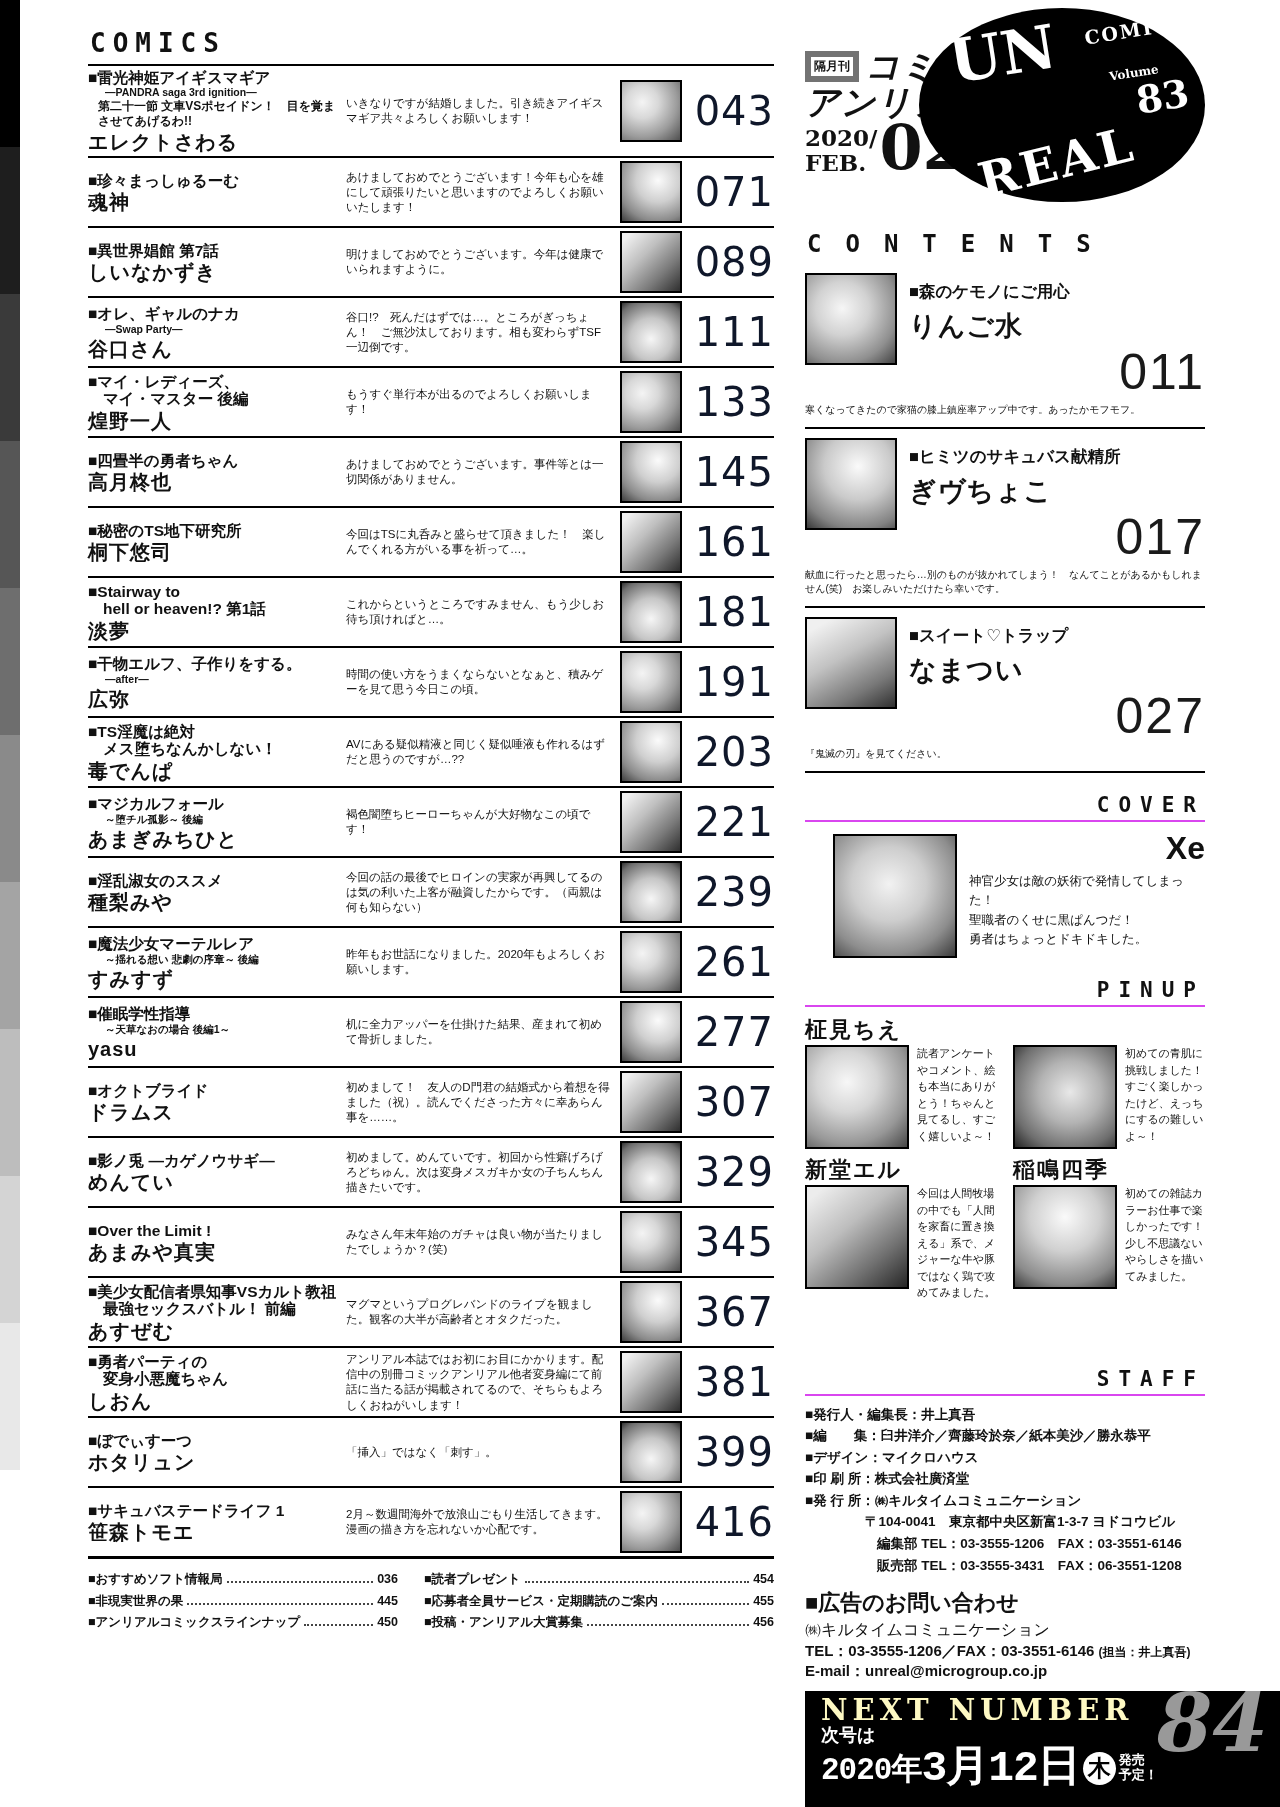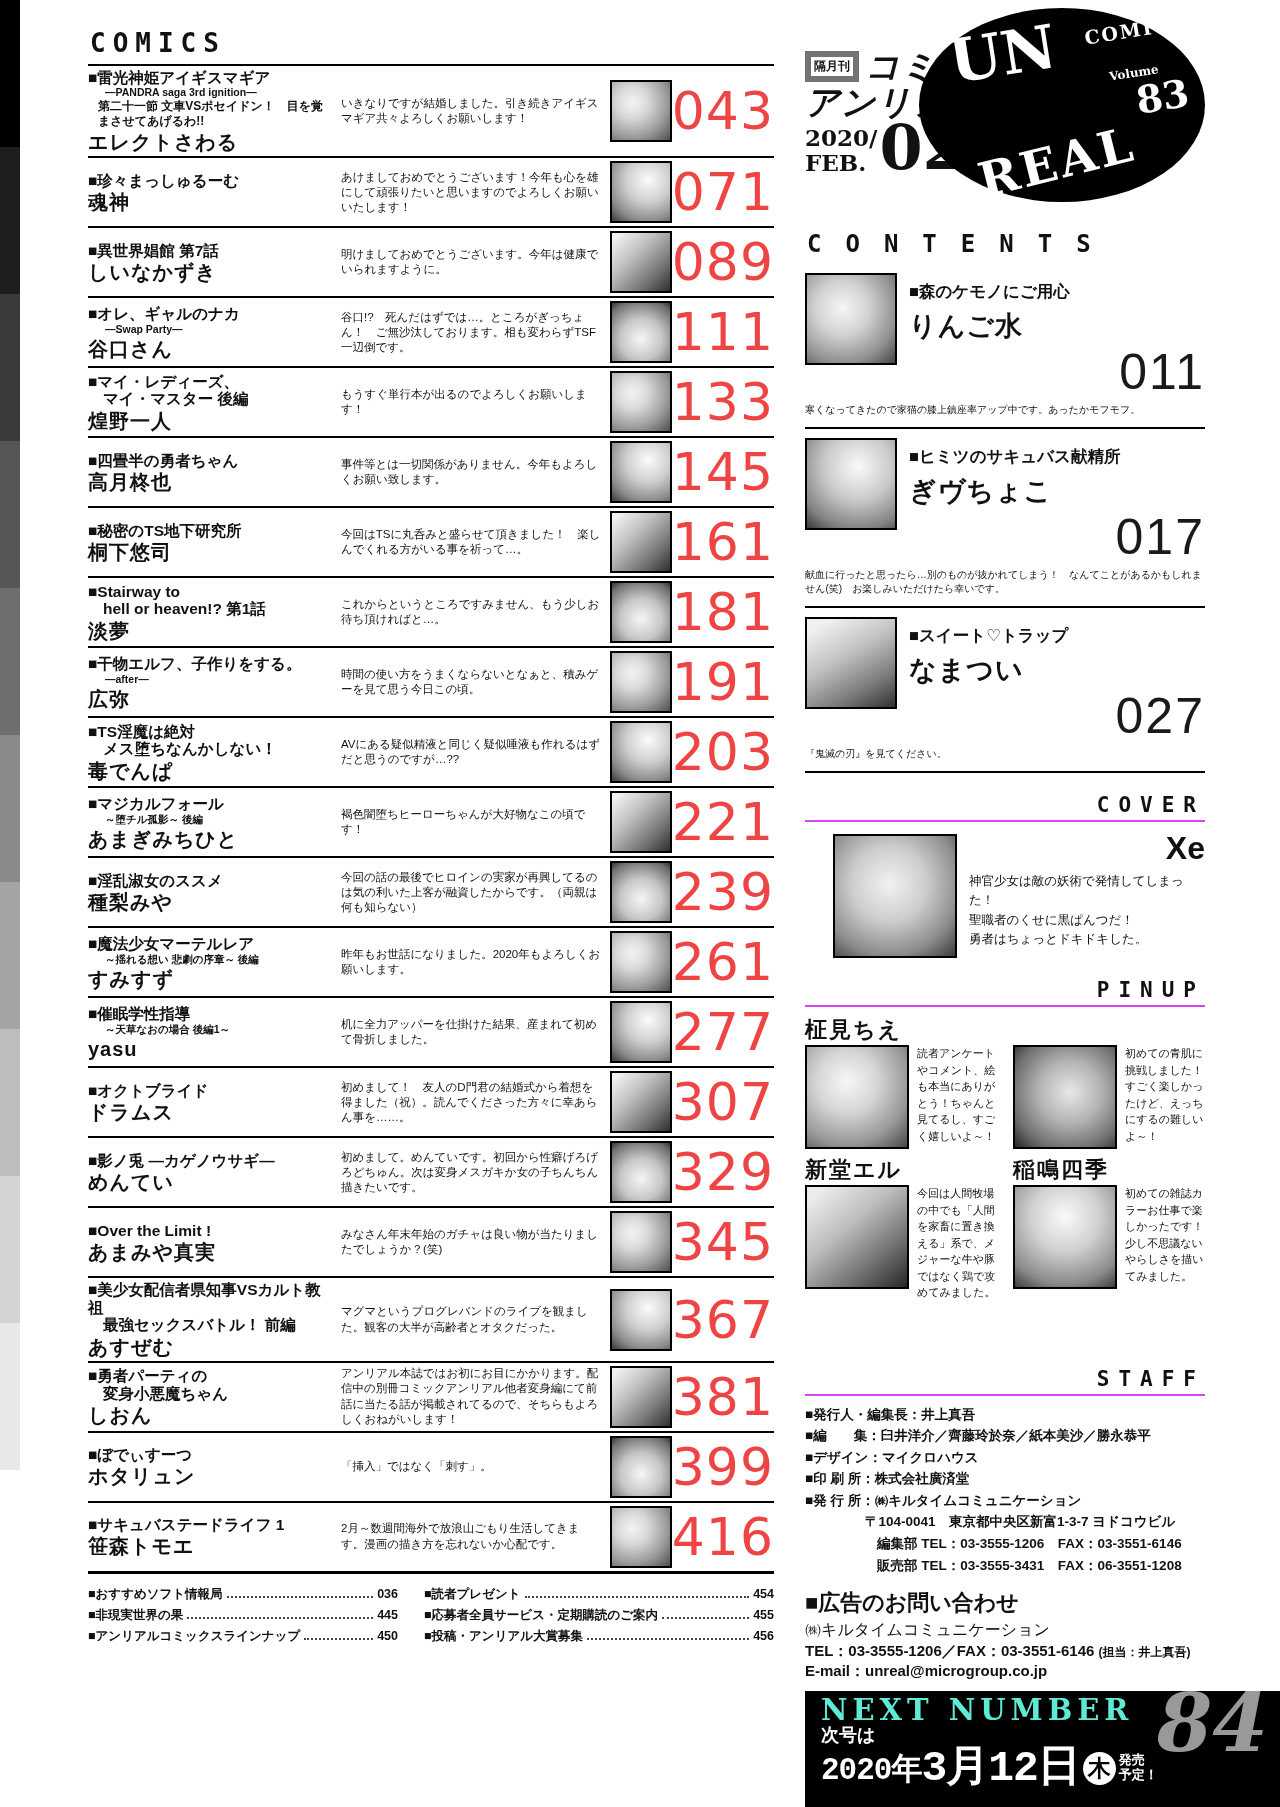--- a/index.html
+++ b/index.html
@@ -22,21 +22,21 @@
   .c-row{display:flex;align-items:center;border-top:2px solid #000;padding:3px 0;min-height:60px;}
   .c-titleblock{width:252px;padding-right:6px;}
   .c-title,.c-title2{font-size:15.5px;font-weight:bold;line-height:1.12;}
   .c-title2{padding-left:15px;}
   .c-sub{font-size:10.5px;font-weight:bold;padding-left:17px;line-height:1.25;}
   .c-sub2{font-size:12px;font-weight:bold;padding-left:10px;line-height:1.25;}
   .c-title2:empty,.c-sub:empty,.c-sub2:empty{display:none;}
   .c-author{font-size:20px;font-weight:900;letter-spacing:1px;margin-top:2px;line-height:1.1;}
   .c-comment{width:266px;font-size:11.5px;line-height:1.32;padding-right:8px;}
   .c-thumb{width:58px;height:58px;border:2px solid #000;flex:none;}
-  .c-page{flex:1;text-align:right;font-size:52px;line-height:1;letter-spacing:1px;color:#ef4444;
+  .c-page{flex:1;text-align:right;font-size:40px;line-height:1;letter-spacing:1px;color:#0f172a;
     font-family:"DejaVu Sans","Liberation Sans",sans-serif;font-weight:400;}
   .c-row:nth-of-type(4n+1) .c-thumb{background:radial-gradient(circle at 35% 35%,#f4f4f4 0%,#d8d8d8 30%,#9c9c9c 65%,#4f4f4f 100%);}
   .c-row:nth-of-type(4n+2) .c-thumb{background:radial-gradient(circle at 62% 30%,#fbfbfb,#cfcfcf 40%,#8a8a8a 75%,#3d3d3d 100%);}
   .c-row:nth-of-type(4n+3) .c-thumb{background:linear-gradient(135deg,#efefef 8%,#bfbfbf 38%,#7a7a7a 70%,#2f2f2f 100%);}
   .c-row:nth-of-type(4n+4) .c-thumb{background:radial-gradient(circle at 50% 62%,#f6f6f6,#c6c6c6 45%,#6f6f6f 85%,#333 100%);}
 
   .footer-links{display:flex;margin-top:10px;}
   .fl-col{width:310px;margin-right:26px;}
   .fl-col:last-child{width:350px;margin-right:0;}
   .fl-item{display:flex;align-items:baseline;font-size:12.5px;font-weight:bold;line-height:1.7;}
@@ -105,21 +105,21 @@
   .ad-title{font-size:22px;font-weight:900;}
   .ad-company{font-size:16px;margin-top:2px;}
   .ad-tel{font-size:15px;font-weight:bold;margin-top:1px;}
   .ad-tel-note{font-size:12px;font-weight:bold;}
   .ad-email{font-size:15px;font-weight:bold;margin-top:1px;}
 
   .copyright{margin-top:16px;font-size:10.5px;line-height:1.55;}
 
   .next-box{position:absolute;left:805px;top:1691px;width:475px;height:116px;background:#000;color:#fff;overflow:hidden;}
   .nb-label{position:absolute;left:16px;top:2px;font-family:"DejaVu Serif","Liberation Serif",serif;
-    font-weight:bold;font-size:29px;letter-spacing:5px;color:#5eead4;}
+    font-weight:bold;font-size:29px;letter-spacing:5px;color:#fef9c3;}
   .nb-number{position:absolute;right:12px;top:-8px;font-family:"DejaVu Serif","Liberation Serif",serif;
     font-weight:bold;font-style:italic;font-size:80px;line-height:1;color:#999;}
   .nb-line{position:absolute;left:16px;top:32px;}
   .nb-sub{font-size:18px;font-weight:900;}
   .nb-date-row{display:flex;align-items:center;font-family:Liberation Mono, monospace;}
   .nb-year{font-size:31px;font-weight:900;letter-spacing:-1px;}
   .nb-day{font-size:43px;font-weight:900;letter-spacing:-1px;line-height:1;}
   .nb-wd{width:33px;height:33px;background:#fff;color:#000;border-radius:50%;display:flex;align-items:center;
     justify-content:center;font-size:23px;font-weight:900;margin:0 3px;flex:none;}
   .nb-note{font-size:13px;font-weight:900;line-height:1.12;}
@@ -204,21 +204,21 @@
         <div class="c-thumb"></div>
         <div class="c-page">133</div>
       </div>
 
       <div class="c-row">
         <div class="c-titleblock">
           <div class="c-title">■四畳半の勇者ちゃん</div>
 
           <div class="c-author">高月柊也</div>
         </div>
-        <div class="c-comment">事件等とは一切関係がありません。今年もよろしくお願い致します。</div>
+        <div class="c-comment">あけましておめでとうございます。事件等とは一切関係がありません。</div>
         <div class="c-thumb"></div>
         <div class="c-page">145</div>
       </div>
 
       <div class="c-row">
         <div class="c-titleblock">
           <div class="c-title">■秘密のTS地下研究所</div>
 
           <div class="c-author">桐下悠司</div>
         </div>

